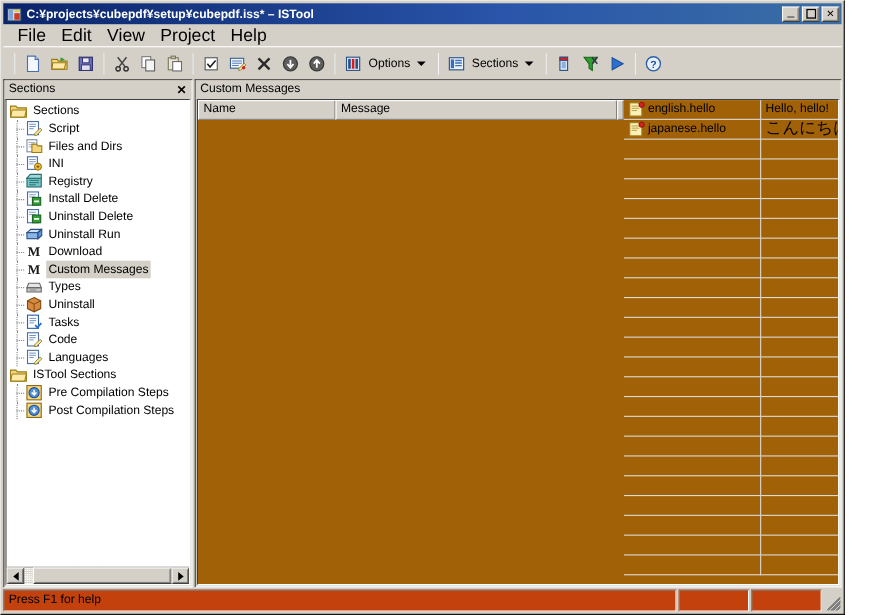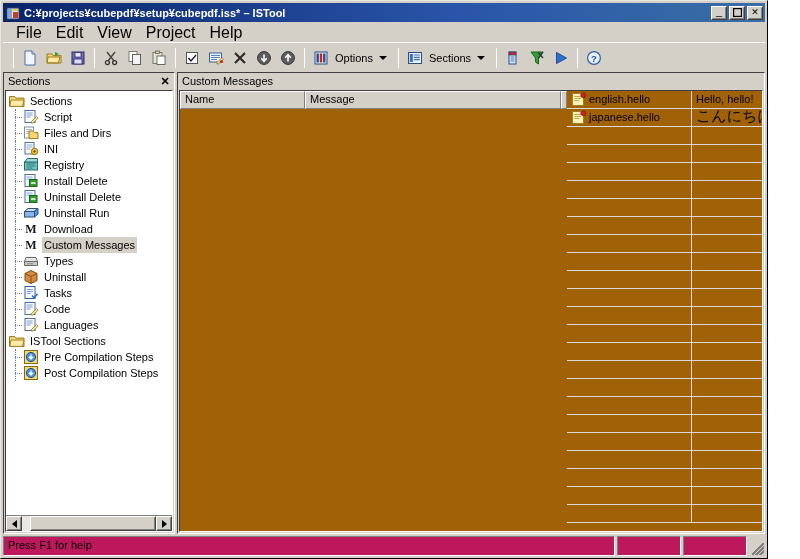--- a/index.html
+++ b/index.html
@@ -242,21 +242,21 @@
   .row-icon { width: 16px; height: 16px; flex: 0 0 16px; margin-right: 2px; position: relative; }
   .jp { font-family: Liberation Mono, monospace; font-size: 15px; }
   
   .statusbar {
     height: 20px; flex: 0 0 20px;
     margin: 2px 2px 2px 2px;
     display: flex; align-items: stretch; gap: 2px;
     background: #d4d0c8;
   }
   .sb-pane {
-    background: #be185d;
+    background: #c2410c;
     border: 1px solid #808080;
     border-top-color: #808080; border-left-color: #808080;
     border-right-color: #ffffff; border-bottom-color: #ffffff;
     font-size: 11px; line-height: 16px;
     padding-left: 4px; white-space: nowrap; overflow: hidden;
   }
   .sb-pane.p1 { flex: 1 1 auto; }
   .sb-pane.p2 { width: 64px; flex: 0 0 64px; }
   .sb-pane.p3 { width: 64px; flex: 0 0 64px; }
   .grip { width: 16px; flex: 0 0 16px; position: relative; }

